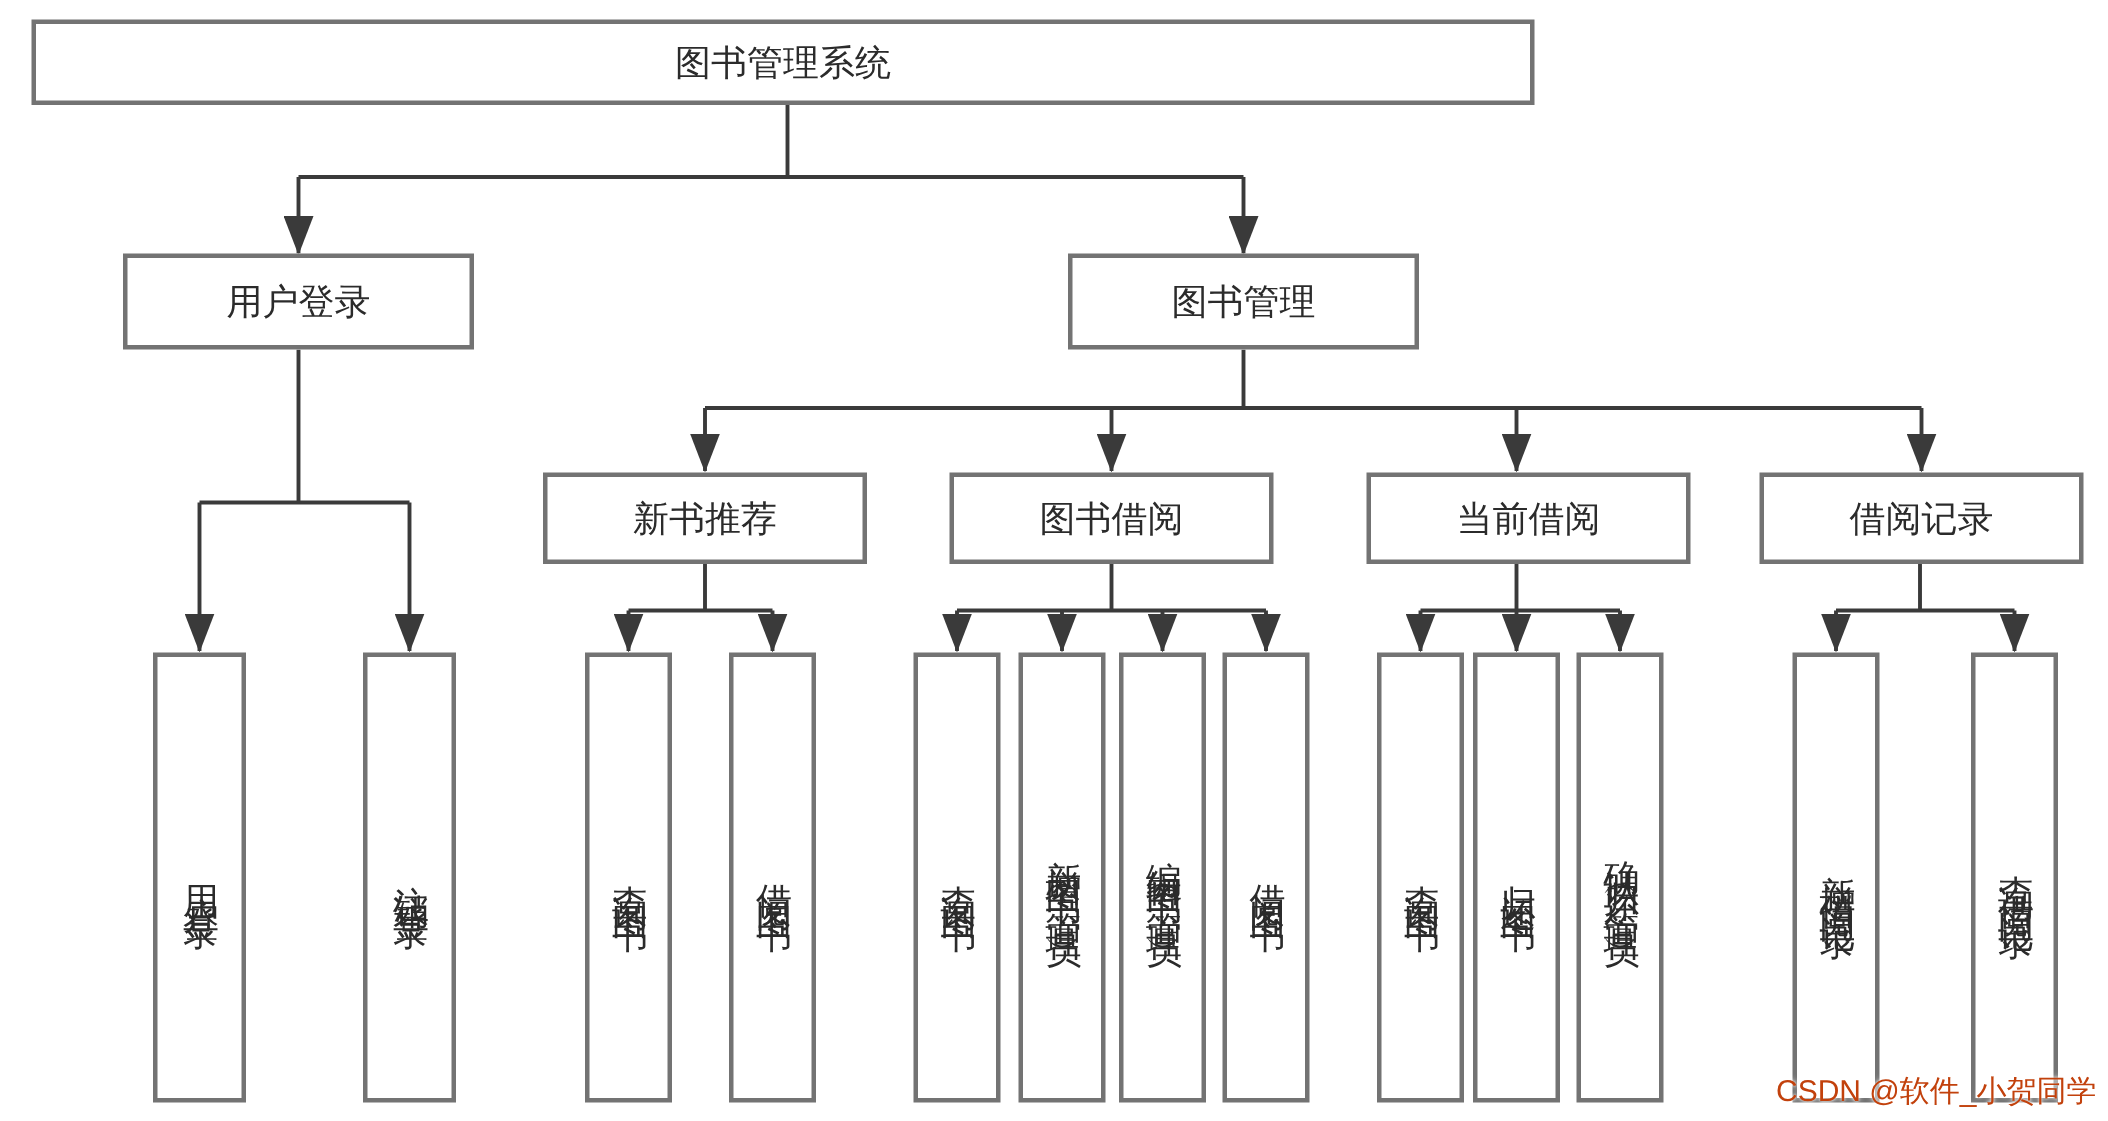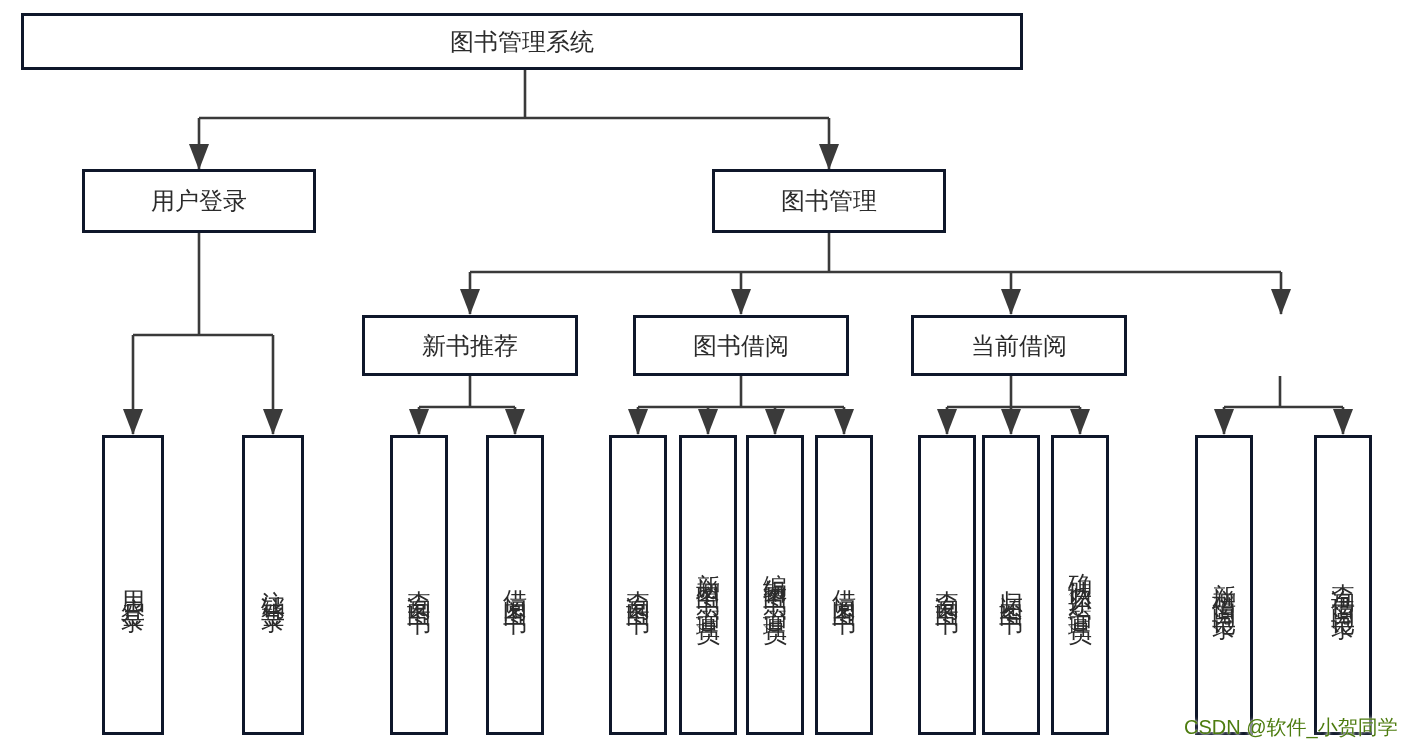--- a/index.html
+++ b/index.html
@@ -18,21 +18,21 @@
   .connectors {
     position: absolute;
     left: 0;
     top: 0;
     z-index: 1;
   }
   .box {
     position: absolute;
     box-sizing: border-box;
     background: #ffffff;
-    border: 3px solid #0f172a;
+    border: 3px solid #737373;
     display: flex;
     align-items: center;
     justify-content: center;
     color: #2b2b2b;
     font-size: 24px;
     z-index: 2;
   }
   .box .label {
     white-space: nowrap;
   }
@@ -40,21 +40,21 @@
     writing-mode: vertical-rl;
     text-orientation: mixed;
     letter-spacing: 7px;
     white-space: pre;
   }
   .watermark {
     position: absolute;
     left: 1184px;
     top: 714px;
     font-size: 20px;
-    color: #4d7c0f;
+    color: #c2410c;
     z-index: 5;
     white-space: nowrap;
     text-shadow: 0 0 4px rgba(255,255,255,0.95), 0 0 2px #ffffff;
   }
 </style>
 </head>
 <body>
 
 <div class="canvas">
 
@@ -116,20 +116,23 @@
 
   <div class="box" style="left:712px; top:169px; width:234px; height:64px">
     <span class="label">图书管理</span>
   </div>
   <div class="box" style="left:633px; top:315px; width:216px; height:61px">
     <span class="label">图书借阅</span>
   </div>
   <div class="box" style="left:911px; top:315px; width:216px; height:61px">
     <span class="label">当前借阅</span>
   </div>
+  <div class="box" style="left:1173px; top:315px; width:216px; height:61px">
+    <span class="label">借阅记录</span>
+  </div>
 
   <div class="box leaf" style="left:102px; top:435px; width:62px; height:300px">
     <span class="label">用户登录</span>
   </div>
   <div class="box leaf" style="left:242px; top:435px; width:62px; height:300px">
     <span class="label">注销登录</span>
   </div>
 
   <div class="box leaf" style="left:390px; top:435px; width:58px; height:300px">
     <span class="label">查询图书</span>

